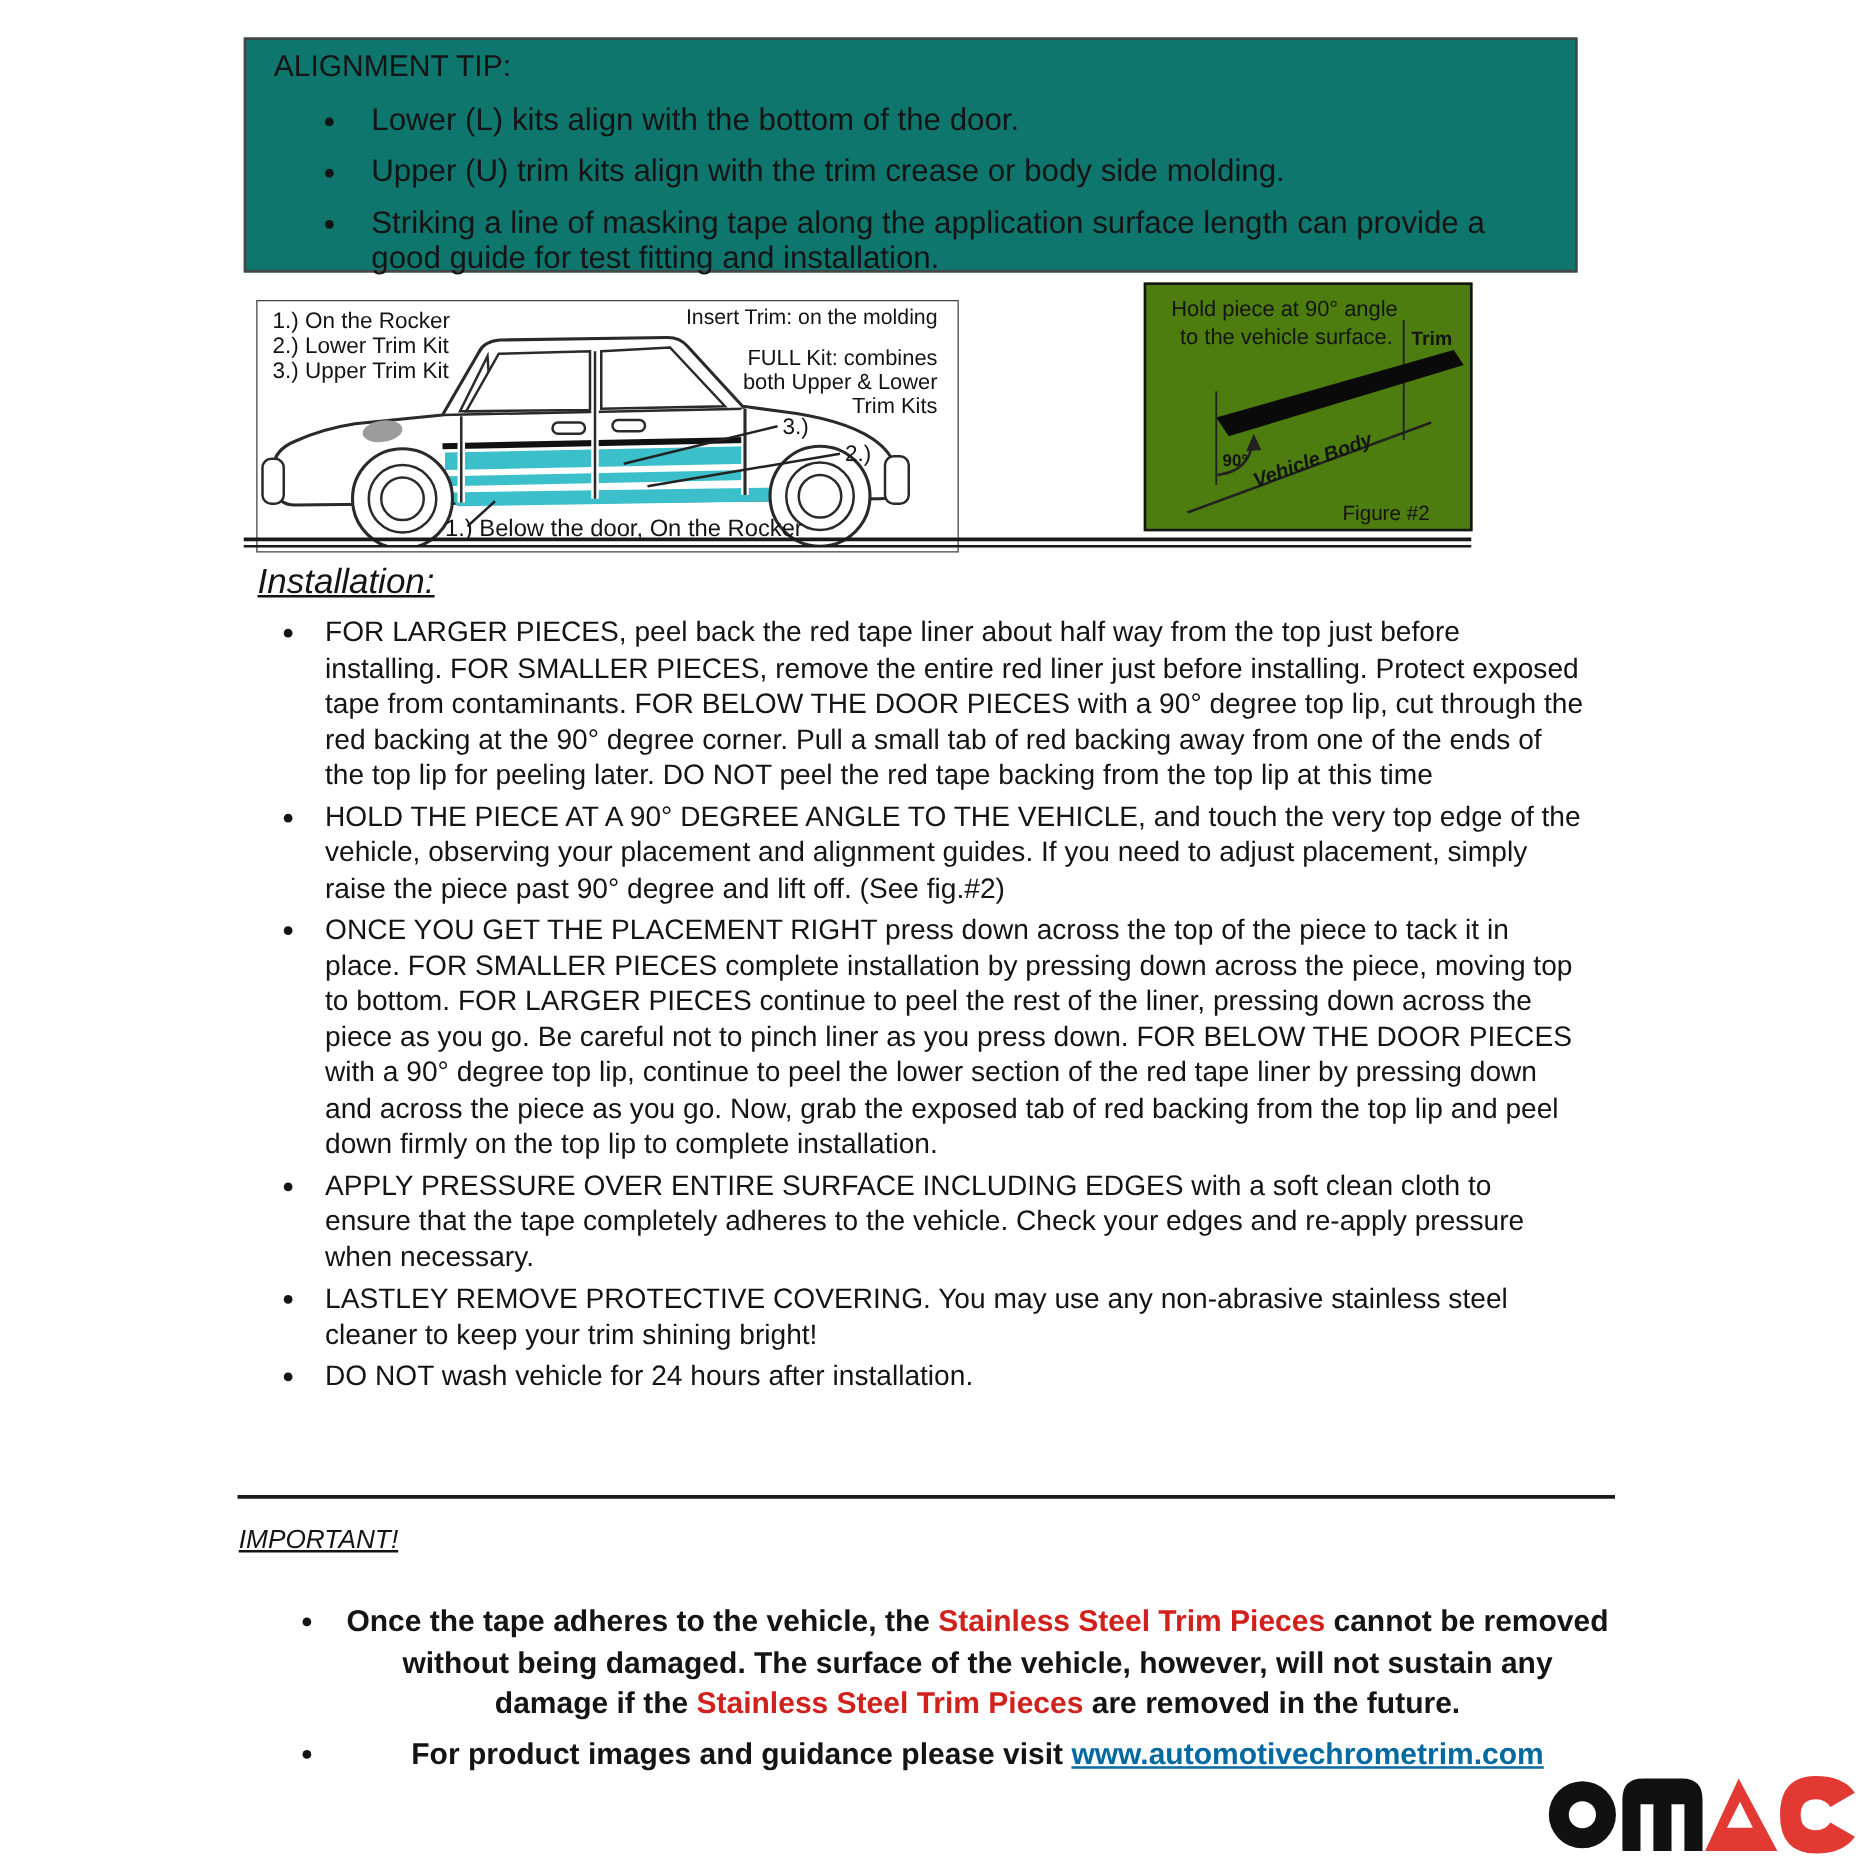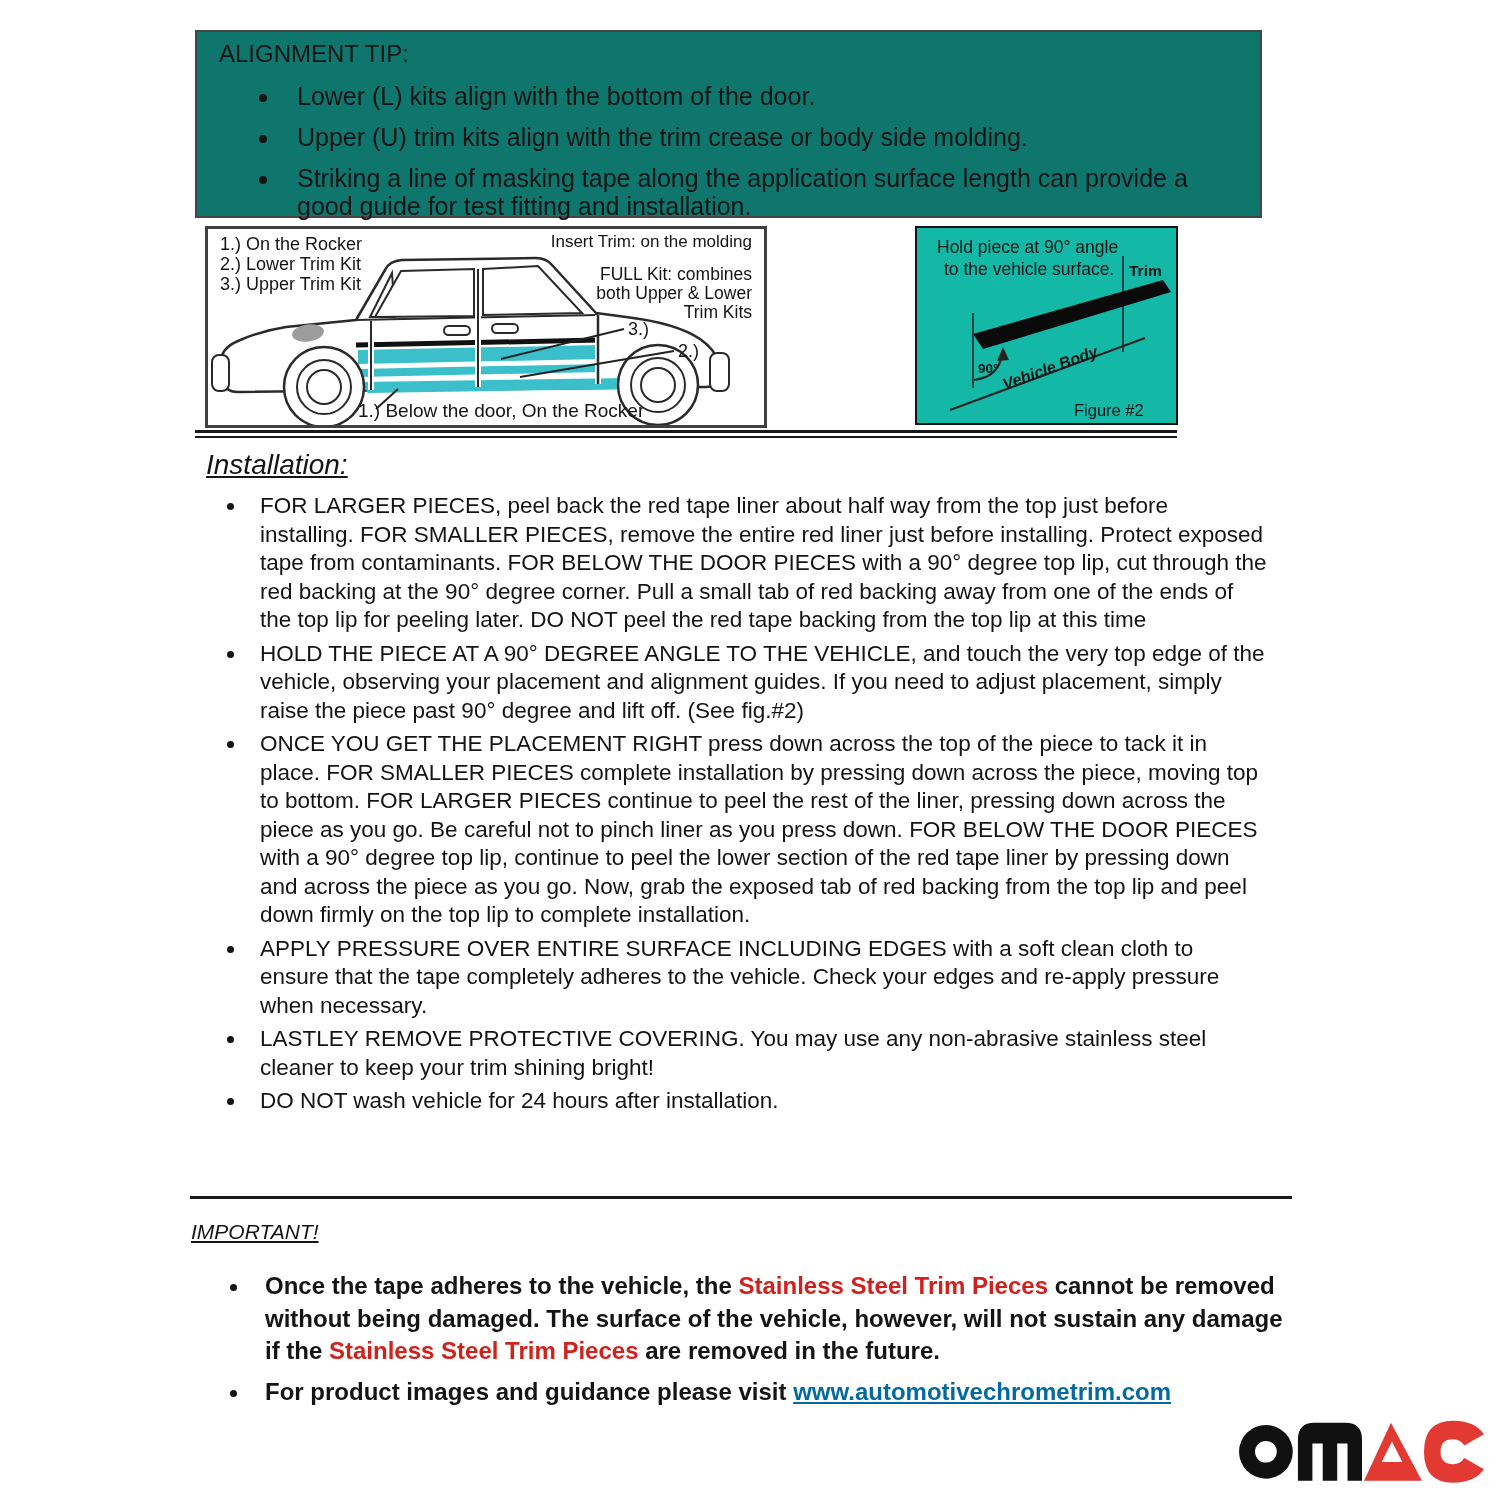--- a/index.html
+++ b/index.html
@@ -11,26 +11,26 @@
   .tip-box{
     position:absolute;left:195px;top:30px;width:1067px;height:188px;
     box-sizing:border-box;background:#0f766e;border:2px solid #454545;
     padding:7px 22px 0 22px;
   }
   .tip-title{font-size:24px;line-height:30px;}
   .tip-box ul{margin:13px 0 0 0;padding-left:62px;}
   .tip-box li{font-size:25px;line-height:28px;margin-bottom:13px;padding-left:16px;}
   
   .car-box{
-    position:absolute;left:205px;top:226px;width:562px;height:202px;
-    box-sizing:border-box;border:3px solid #404040;background:#fff;
+    position:absolute;left:205px;top:240px;width:562px;height:202px;
+    box-sizing:border-box;border:1px solid #404040;background:#fff;
   }
   .fig2-box{
     position:absolute;left:915px;top:226px;width:263px;height:199px;
-    box-sizing:border-box;border:2px solid #141414;background:#14b8a6;
+    box-sizing:border-box;border:2px solid #141414;background:#4d7c0f;
   }
   .figs-underline{
     position:absolute;left:195px;top:430px;width:982px;height:3px;
     border-top:3px solid #1a1a1a;border-bottom:2px solid #1a1a1a;
   }
   
   .install-title{
     position:absolute;left:206px;top:449px;font-size:28px;font-style:italic;
     text-decoration:underline;
   }
@@ -40,21 +40,21 @@
   
   .divider{
     position:absolute;left:190px;top:1196px;width:1102px;height:0;
     border-top:3px solid #1a1a1a;
   }
   .important-title{
     position:absolute;left:191px;top:1220px;font-size:21px;font-style:italic;
     text-decoration:underline;
   }
   .important-list{position:absolute;left:205px;top:1266px;width:1098px;}
-  .important-list ul{margin:4px;padding-left:42px;}
+  .important-list ul{margin:16px;padding-left:42px;text-align:center;}
   .important-list li{font-size:24px;line-height:32.5px;font-weight:bold;margin-bottom:8px;padding-left:14px;}
   .red-inline{color:#d1211c;}
   .link{color:#0369a1;text-decoration:underline;font-weight:bold;cursor:pointer;}
   
   .logo{position:absolute;left:1238px;top:1402px;}
   
   svg text{font-family:"Liberation Sans", sans-serif;fill:#141414;}
 </style>
 </head>
 <body>

